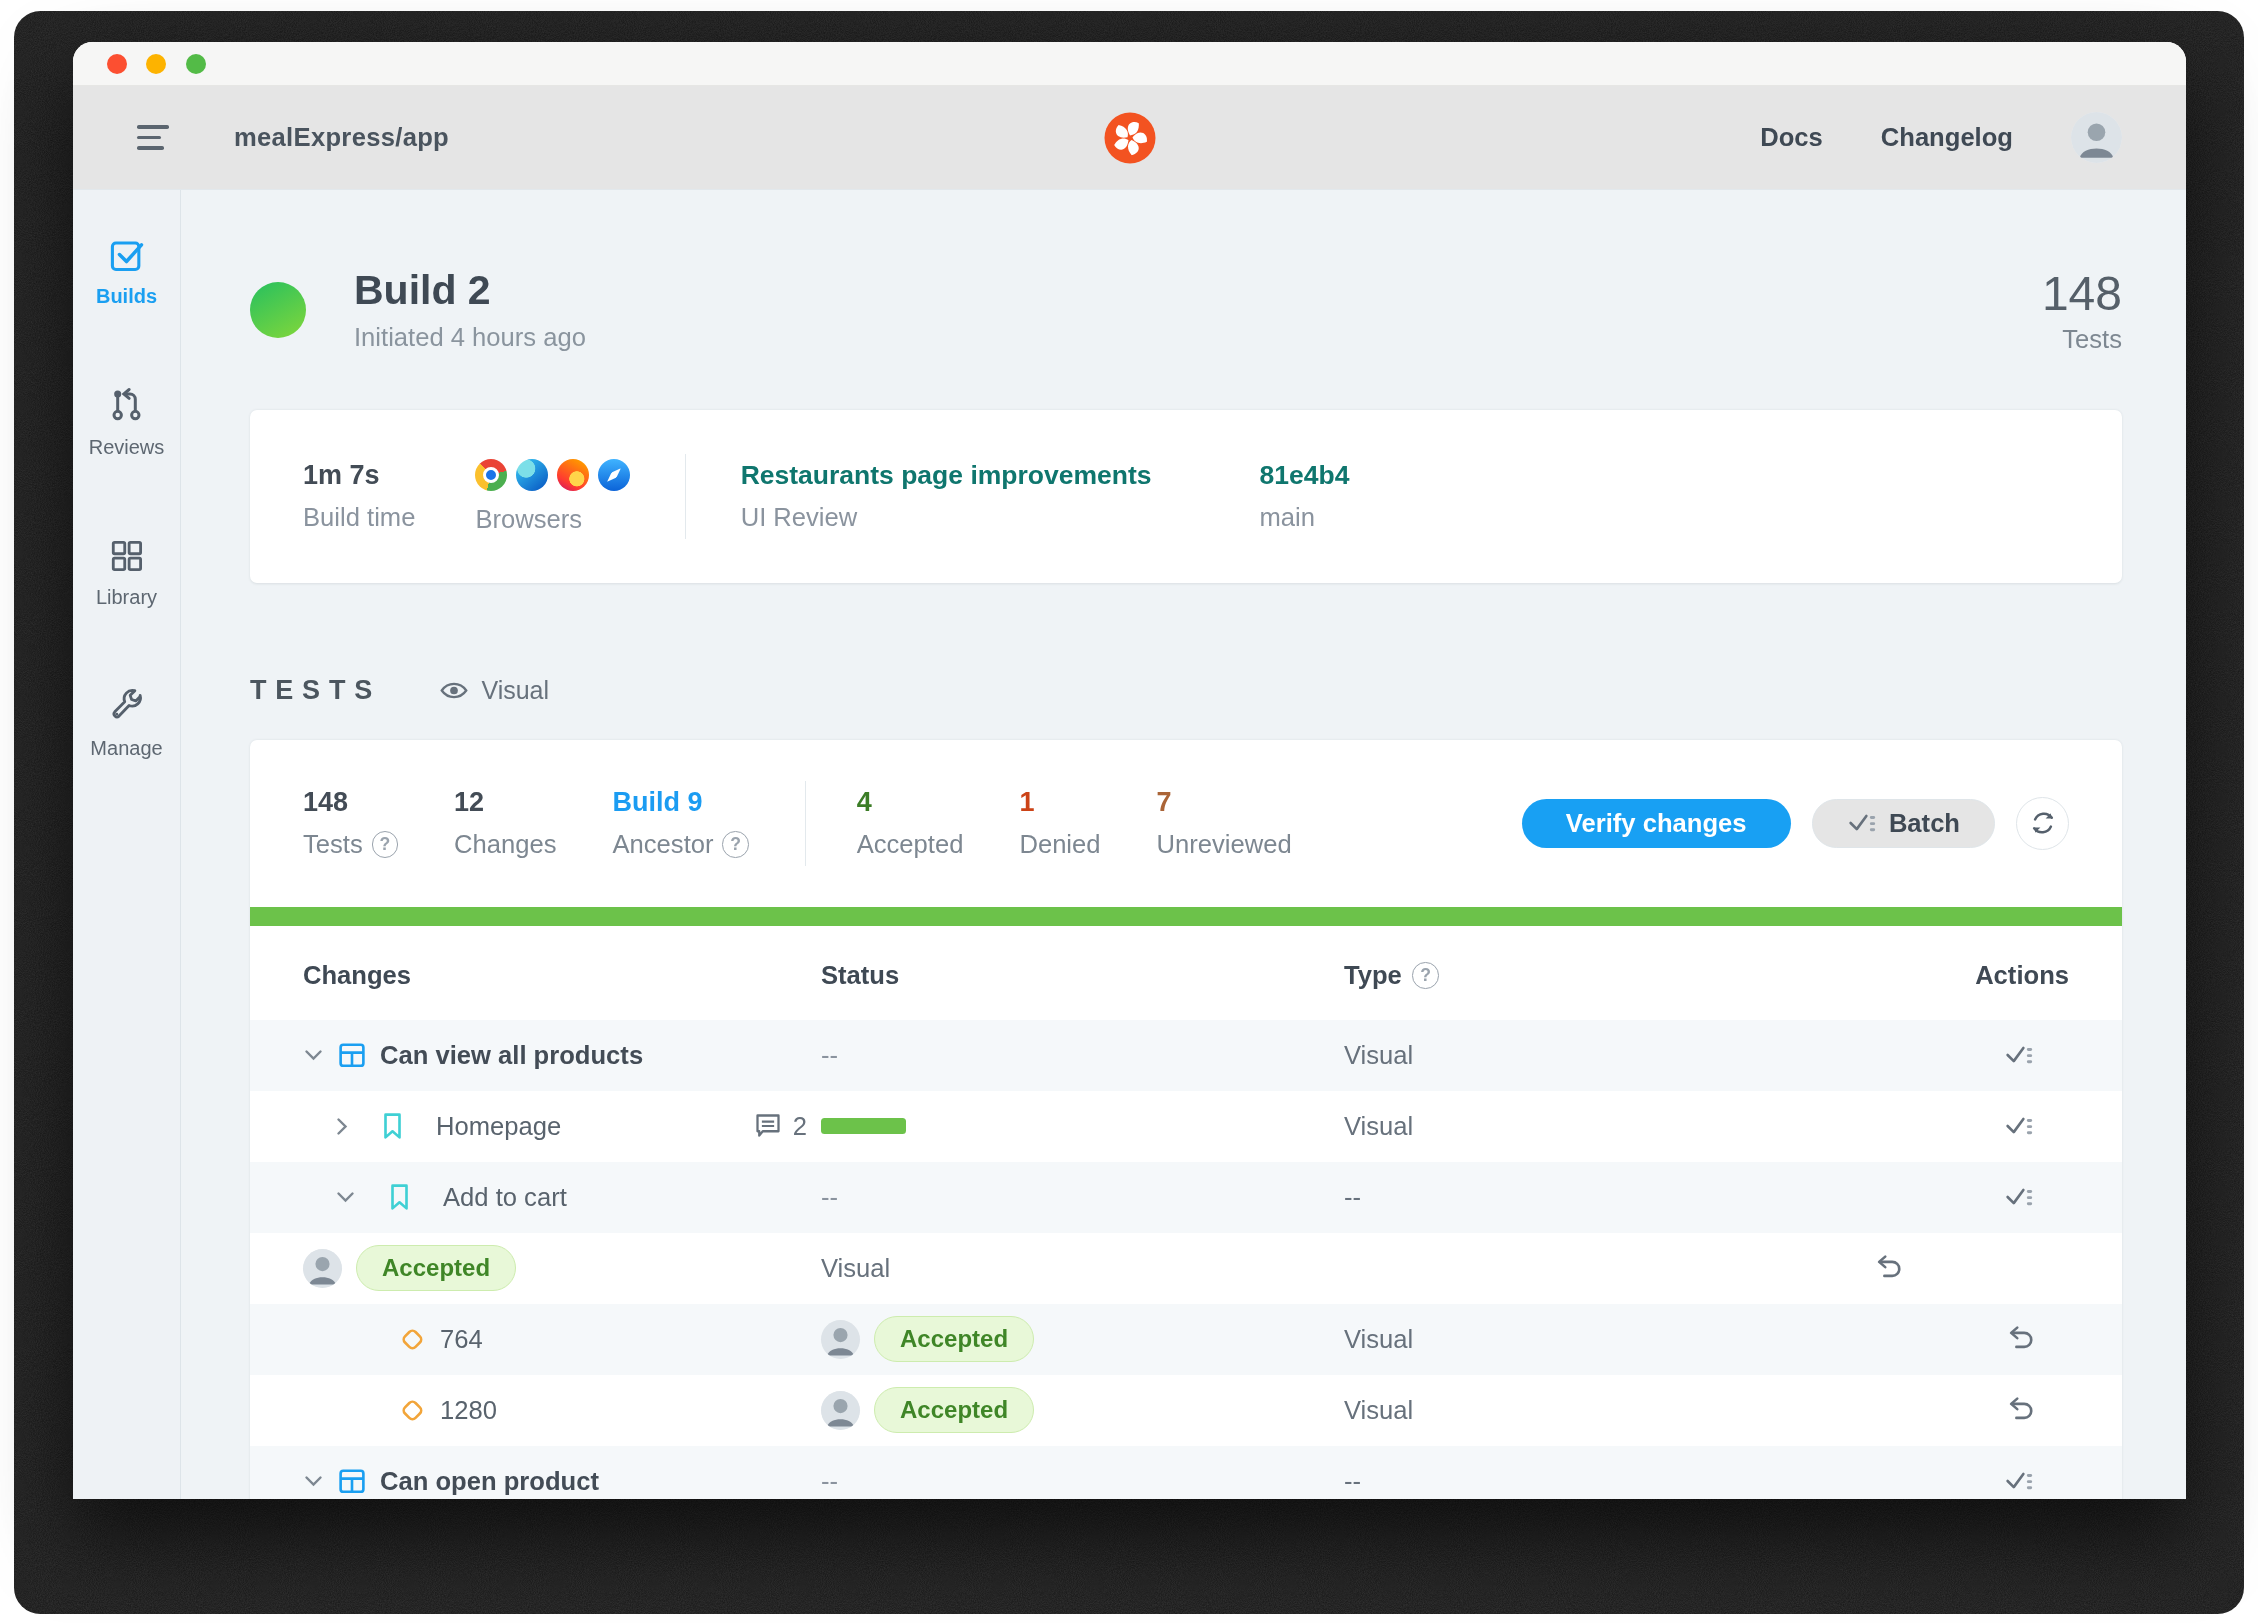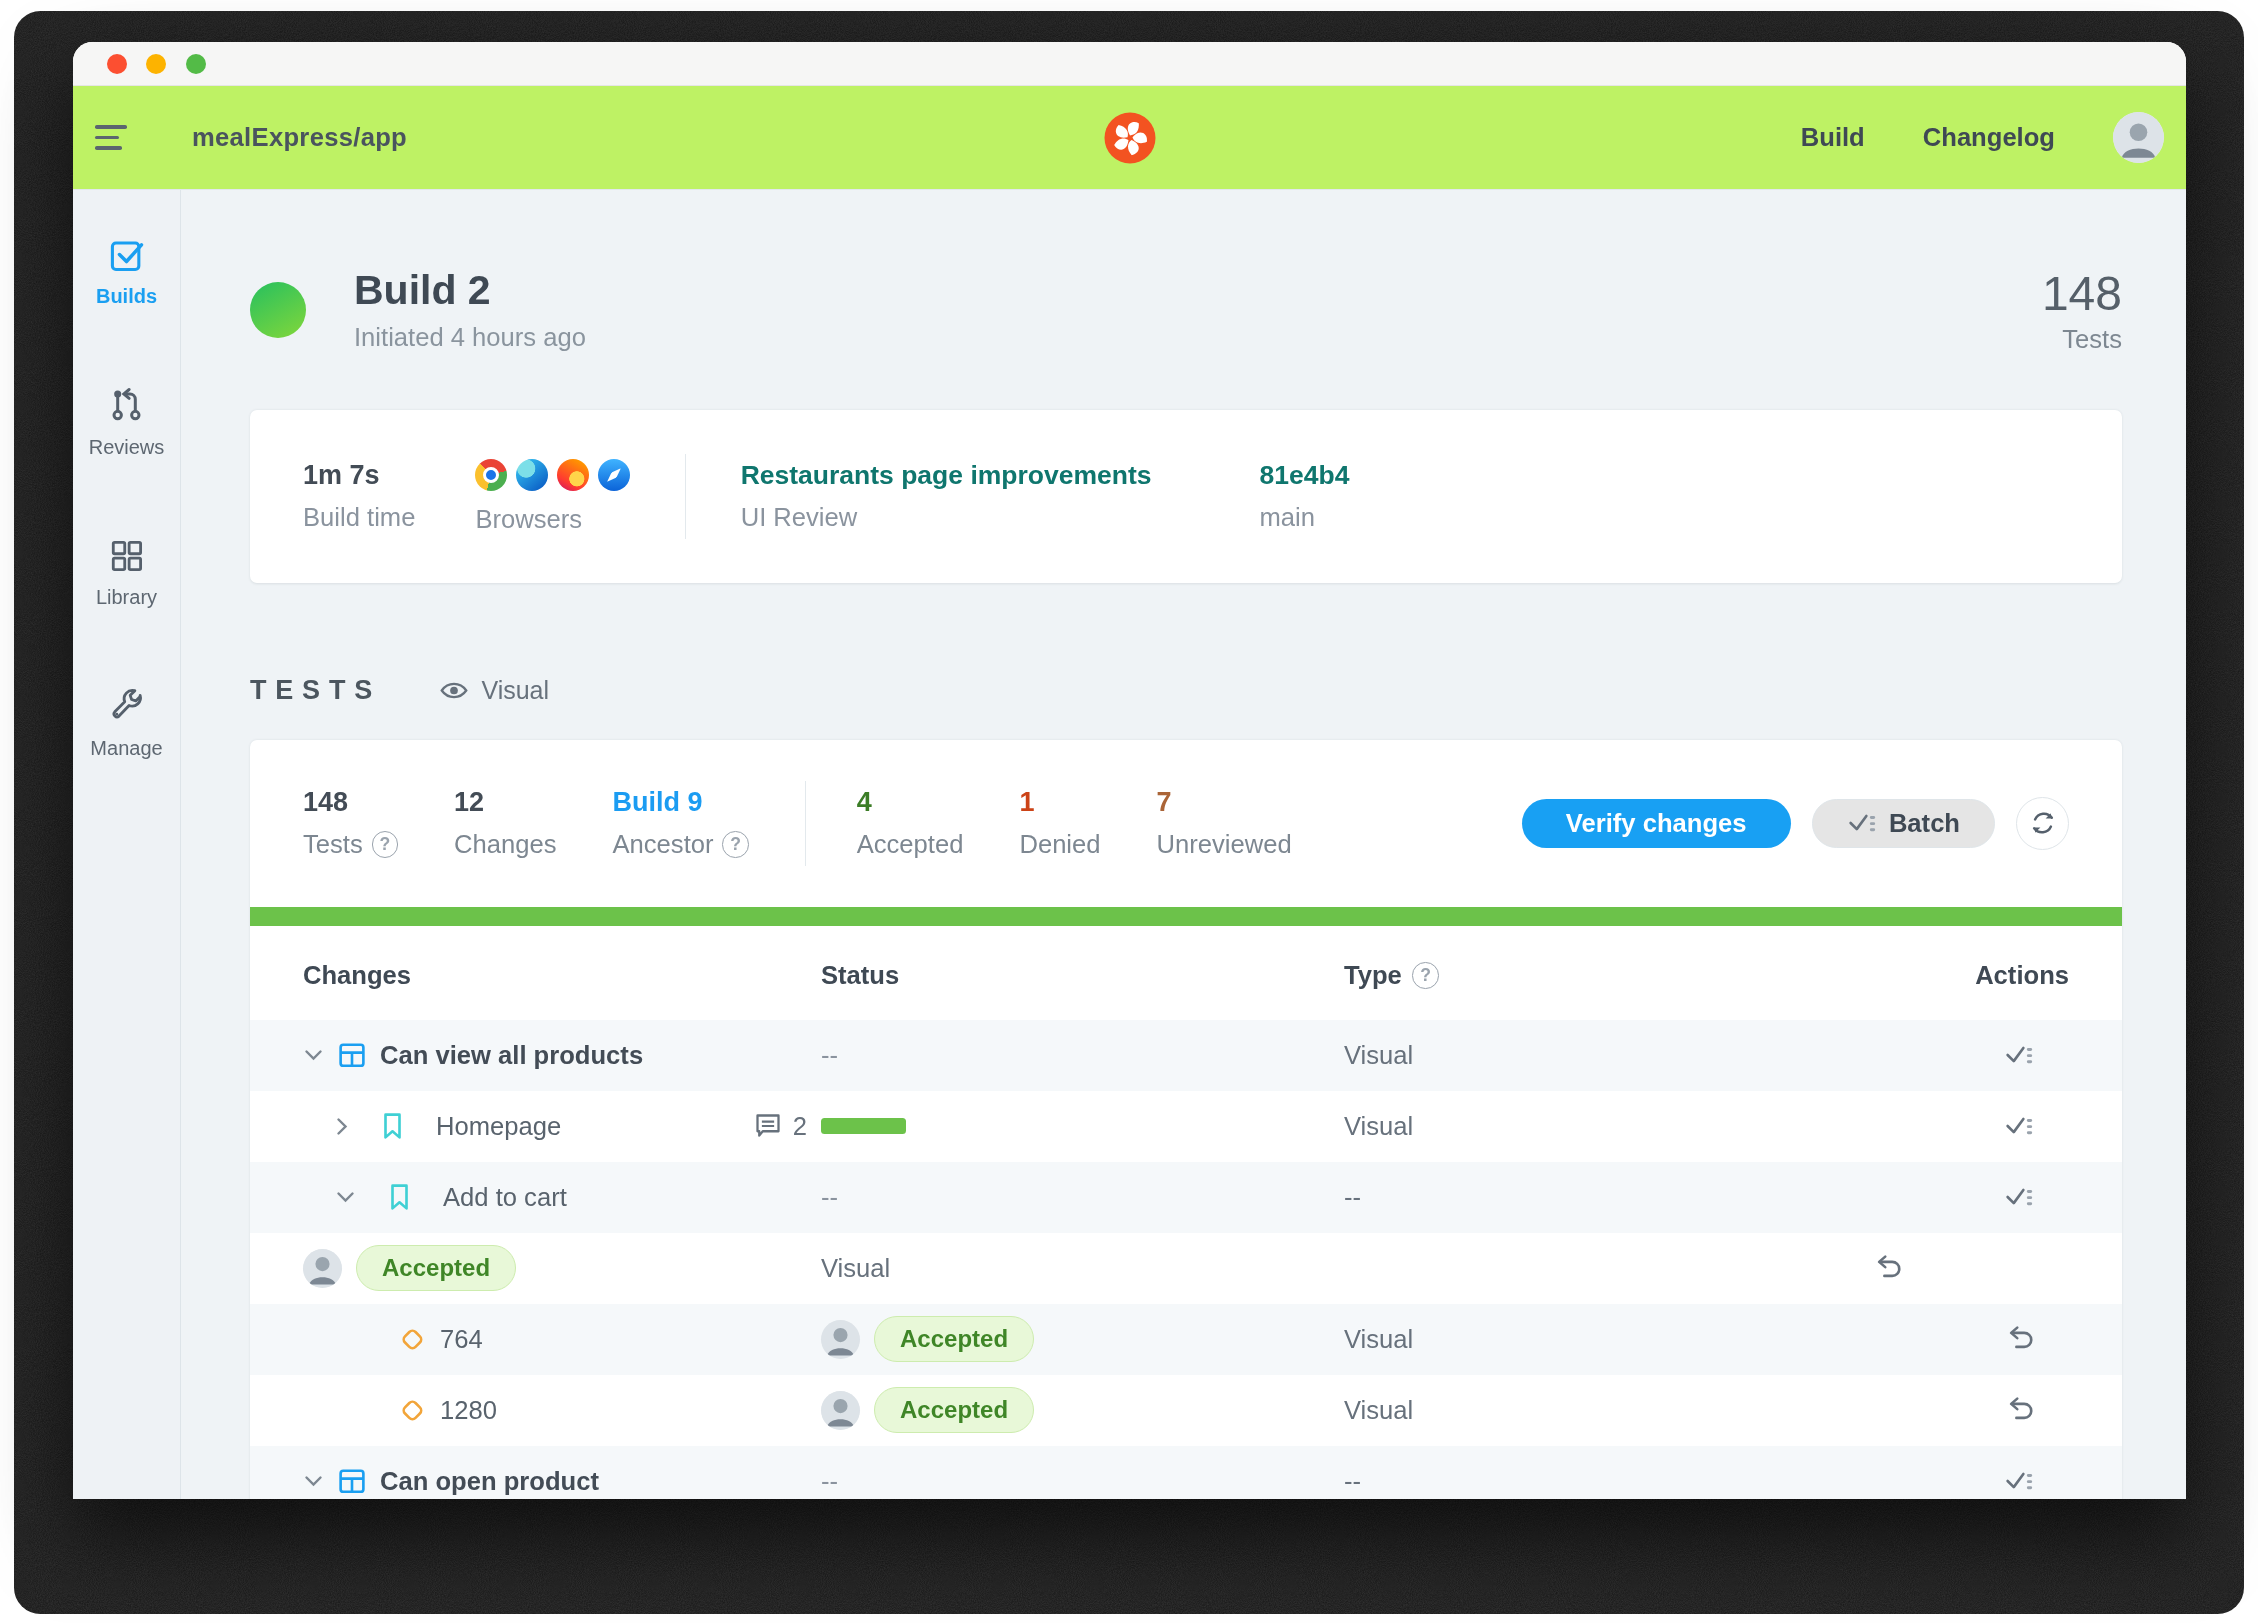--- a/index.html
+++ b/index.html
@@ -16,22 +16,22 @@
             box-shadow:0 35px 79px rgba(0,0,0,.6); }
 
   .titlebar { height:44px; background:#f6f6f5; border-bottom:0.9px solid #e6e6e4;
               display:flex; align-items:center; padding-left:34px; gap:19.4px; }
   .tl { width:20px; height:20px; border-radius:50%; }
   .tl.red   { background:#fc4f31; }
   .tl.yellow{ background:#fdb300; }
   .tl.green { background:#53bb47; }
 
   
-  .appbar { height:104px; background:#bef264; border-bottom:0.9px solid #e2e8ec;
-            display:flex; align-items:center; padding:0 22px; position:relative; }
+  .appbar { height:104px; background:#e5e5e5; border-bottom:0.9px solid #e2e8ec;
+            display:flex; align-items:center; padding:0 64px; position:relative; }
   .menu-icon { display:flex; flex-direction:column; gap:7px; cursor:pointer; }
   .menu-icon i { display:block; height:3.5px; border-radius:1.8px; background:#5b656f; }
   .menu-icon i:nth-child(1){ width:32px; } .menu-icon i:nth-child(2){ width:24px; } .menu-icon i:nth-child(3){ width:27px; }
   .brand { margin-left:65px; font-size:25.6px; font-weight:700; color:#4a545e; letter-spacing:0.3px; }
   .logo { position:absolute; left:50%; top:50%; transform:translate(-50%,-50%); width:51px; height:51px;
           border-radius:50%; background:#f35321; display:flex; align-items:center; justify-content:center; }
   .appnav { margin-left:auto; display:flex; align-items:center; gap:58px; }
   .appnav .navlink { font-size:25.6px; font-weight:700; color:#3f4954; cursor:pointer; }
   .avatar { border-radius:50%; background:#e6eaee; overflow:hidden; display:inline-flex; align-items:center; justify-content:center; flex:0 0 auto; }
   .avatar.lg { width:51px; height:51px; }
@@ -174,21 +174,21 @@
           <g>
               <path d="M0 -3 C -7 -15 2 -21 10 -17 C 11 -8 6 -3 0 -3 Z" transform="rotate(216)"></path>
             </g>
           <g>
               <path d="M0 -3 C -7 -15 2 -21 10 -17 C 11 -8 6 -3 0 -3 Z" transform="rotate(288)"></path>
             </g>
         </g>
       </svg>
     </span>
     <div class="appnav">
-      <span class="navlink">Build</span>
+      <span class="navlink">Docs</span>
       <span class="navlink">Changelog</span>
       <span class="avatar lg">
         <svg width="51" height="51" viewBox="0 0 58 58">
             <circle cx="29" cy="29" r="29" fill="#dde3e8"></circle>
           <circle cx="29" cy="23" r="10" fill="#9aa5ae"></circle>
             <path d="M10 52 C13 38 45 38 48 52 Z" fill="#7d8894"></path>
           </svg>
       </span>
     </div>
   </div>

